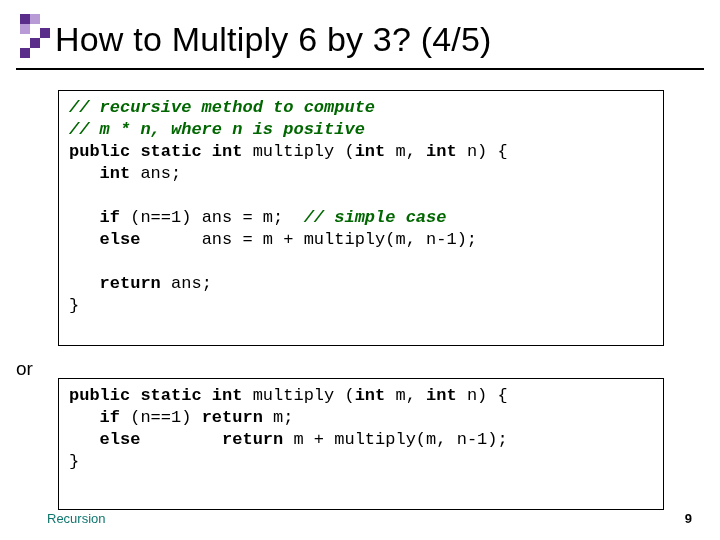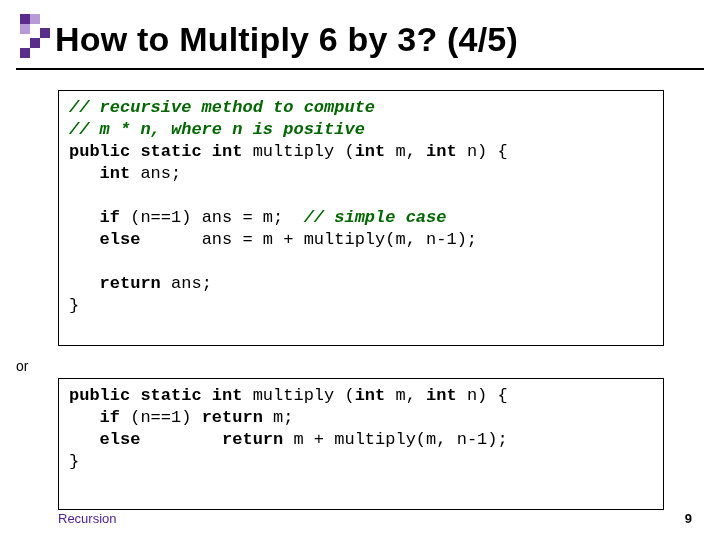--- a/index.html
+++ b/index.html
@@ -27,21 +27,21 @@
   .deco .sq {
     position: absolute;
     width: 10px;
     height: 10px;
   }
   .title {
     position: absolute;
     left: 55px;
     top: 20px;
     font-size: 34px;
-    font-weight: bold;
+    font-weight: normal;
     color: #000;
     letter-spacing: 0.2px;
   }
   .rule {
     position: absolute;
     left: 16px;
     top: 68px;
     width: 688px;
     height: 0;
     border-top: 2px solid #000;
@@ -64,29 +64,29 @@
     line-height: 22px;
     white-space: pre;
     color: #000;
   }
   .kw { font-weight: bold; color: #000; }
   .cmt { font-style: italic; font-weight: bold; color: #006600; }
   .or-label {
     position: absolute;
     left: 16px;
     top: 358px;
-    font-size: 14px;
+    font-size: 19px;
     color: #000;
   }
   .footer-left {
     position: absolute;
-    left: 58px;
+    left: 47px;
     bottom: 14px;
     font-size: 13px;
-    color: #4c1d95;
+    color: #0f766e;
   }
   .footer-right {
     position: absolute;
     right: 28px;
     bottom: 14px;
     font-size: 13px;
     font-weight: bold;
     color: #000;
   }
 </style>

